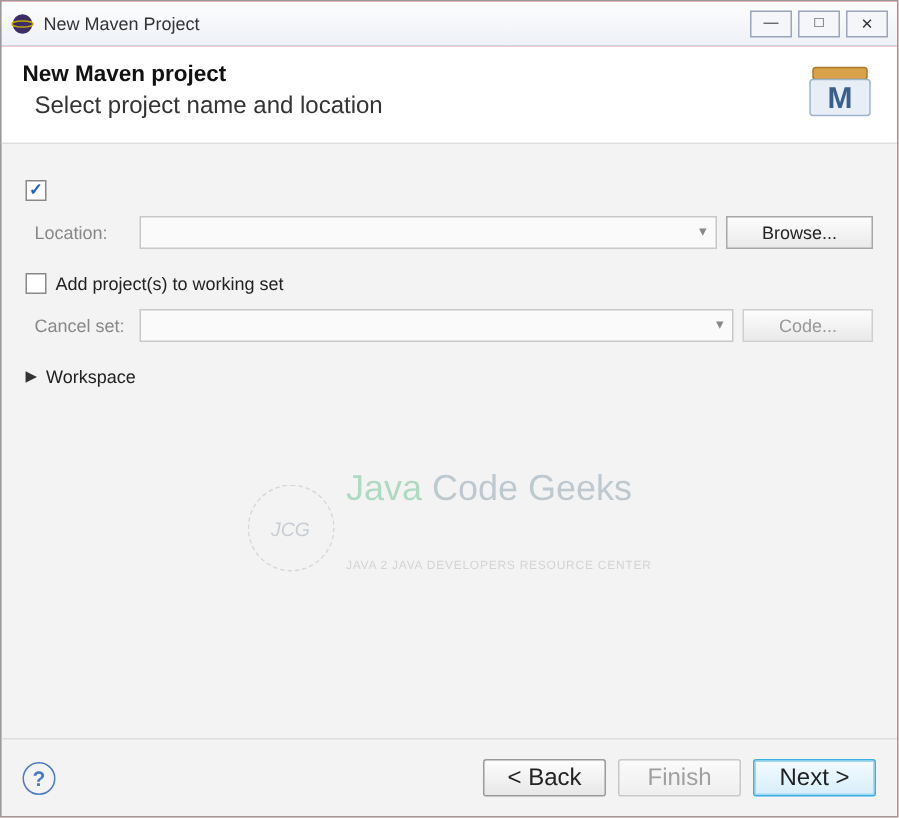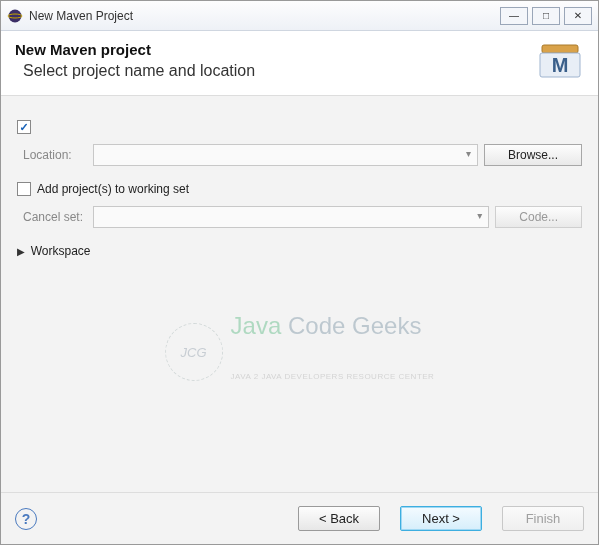--- a/index.html
+++ b/index.html
@@ -27,21 +27,21 @@
   .advanced { display: flex; align-items: center; margin-top: 8px; cursor: default; }
   .advanced .tri { font-size: 10px; margin-right: 6px; color: #333; }
   .watermark { position: absolute; left: 50%; top: 216px; transform: translateX(-50%); opacity: 0.35; font-family: Georgia, "Times New Roman", serif; text-align: left; display: flex; align-items: flex-end; pointer-events: none; }
   .watermark .jcg-circle { width: 58px; height: 58px; border: 1px dashed #9aa; border-radius: 50%; display: flex; align-items: center; justify-content: center; font-style: italic; color: #789; font-size: 13px; margin-right: 8px; }
   .watermark .big { font-size: 24px; color: #3a6; white-space: nowrap; }
   .watermark .big .alt { color: #5b7a8f; }
   .watermark .small { font-size: 8px; letter-spacing: 0.5px; color: #999; margin-top: 32px; }
   .footer { height: 52px; border-top: 1px solid #ddd; background: #f3f3f3; display: flex; align-items: center; padding: 0 14px; }
   .help-icon { width: 22px; height: 22px; border: 1.5px solid #4a7abf; border-radius: 50%; color: #4a7abf; display: flex; align-items: center; justify-content: center; font-size: 14px; font-weight: bold; }
   .footer-spacer { flex: 1; }
-  .nav-btn { height: 25px; min-width: 82px; padding: 0 10px; margin-left: 20px; border: 1px solid #9a9a9a; background: linear-gradient(#fdfdfd,#e7e7e7); font-size: 13px; color: #222; display: inline-flex; align-items: center; justify-content: center; cursor: default; border-radius: 2px; }
+  .nav-btn { height: 25px; min-width: 82px; padding: 0 10px; margin-left: 8px; border: 1px solid #9a9a9a; background: linear-gradient(#fdfdfd,#e7e7e7); font-size: 16px; color: #222; display: inline-flex; align-items: center; justify-content: center; cursor: default; border-radius: 2px; }
   .nav-btn.primary { border: 1px solid #3daee0; box-shadow: 0 0 0 1px #9fd8f3 inset; background: linear-gradient(#f4fbff,#d6eefb); }
   .nav-btn.disabled { color: #a0a0a0; border-color: #c8c8c8; background: linear-gradient(#fafafa,#efefef); }
 </style>
 </head>
 <body>
 
 <div class="window">
 
   <div class="titlebar">
     <span class="eclipse-icon">
@@ -113,17 +113,17 @@
         <div class="small">JAVA 2 JAVA DEVELOPERS RESOURCE CENTER</div>
       </div>
     </div>
 
   </div>
 
   <div class="footer">
     <span class="help-icon">?</span>
     <span class="footer-spacer"></span>
     <span class="nav-btn">&lt; Back</span>
+    <span class="nav-btn disabled">Finish</span>
     <span class="nav-btn primary">Next &gt;</span>
-    <span class="nav-btn disabled">Finish</span>
   </div>
 
 </div>
 
 </body></html>

